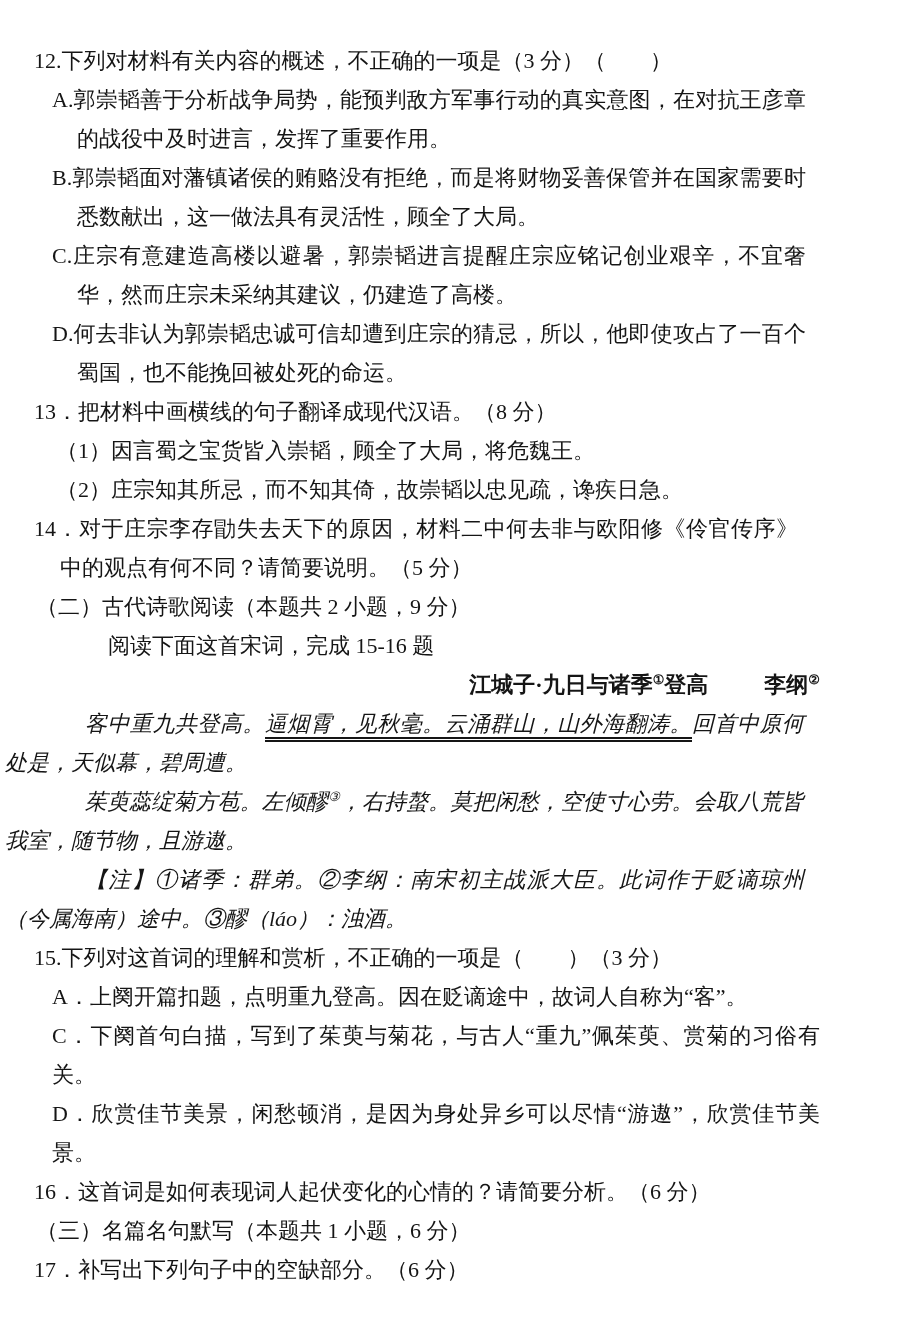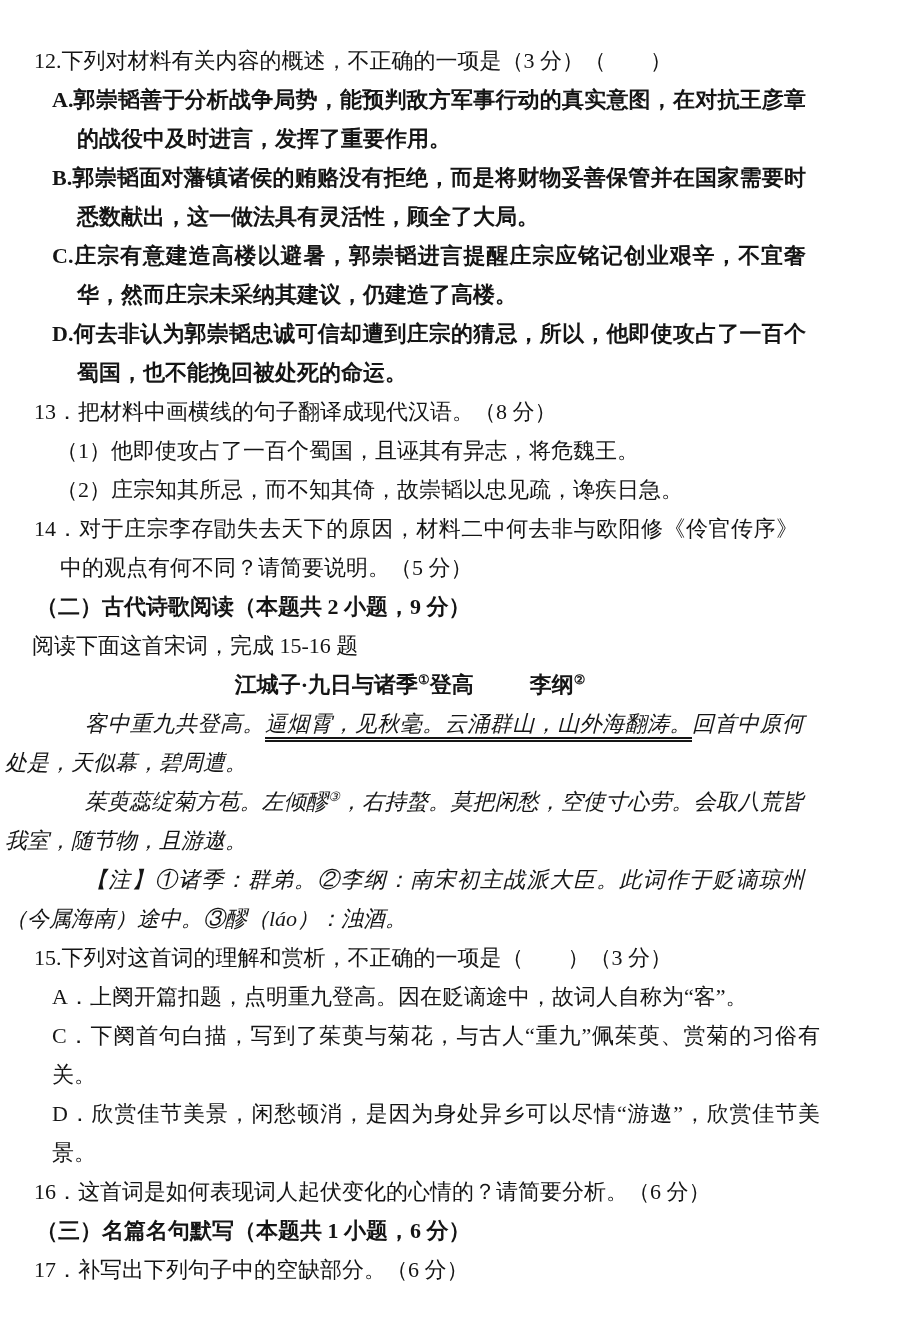--- a/index.html
+++ b/index.html
@@ -25,35 +25,34 @@
   .question {
     padding-left: 60px;
     padding-right: 22px;
     text-indent: -26px;
   }
   
   .opt12 {
     padding-left: 77px;
     padding-right: 14px;
     text-indent: -25px;
-    font-weight: bold;
   }
   
   .subitem {
     margin-left: 56px;
     padding-right: 20px;
   }
   
   .section-heading {
     margin-left: 36px;
-    font-weight: bold;
+    font-weight: normal;
   }
-  .intro { margin-left: 32px; }
+  .intro { margin-left: 108px; }
   .poem-title {
-    text-align: center;
+    text-align: right;
     font-weight: bold;
   }
   .poem-title .author { margin-left: 56px; }
   
   .poem-para {
     margin-left: 5px;
     padding-right: 16px;
     text-indent: 80px;
     text-align: justify;
     font-style: italic;
@@ -82,21 +81,21 @@
   <div class="block opt12"><span>A.</span><span>郭崇韬善于分析战争局势，能预判敌方军事行动的真实意图，在对抗王彦章的战役中及时进言，发挥了重要作用。</span></div>
 
   <div class="block opt12"><span>B.</span><span>郭崇韬面对藩镇诸侯的贿赂没有拒绝，而是将财物妥善保管并在国家需要时悉数献出，这一做法具有灵活性，顾全了大局。</span></div>
 
   <div class="block opt12"><span>C.</span><span>庄宗有意建造高楼以避暑，郭崇韬进言提醒庄宗应铭记创业艰辛，不宜奢华，然而庄宗未采纳其建议，仍建造了高楼。</span></div>
 
   <div class="block opt12"><span>D.</span><span>何去非认为郭崇韬忠诚可信却遭到庄宗的猜忌，所以，他即使攻占了一百个蜀国，也不能挽回被处死的命运。</span></div>
 
   <div class="block question"><span>13．</span><span>把材料中画横线的句子翻译成现代汉语。（8 分）</span></div>
 
-  <div class="block subitem"><span>（1）</span><span>他即使攻占了一百个蜀国，且诬其有异志，将危魏王。</span></div>
+  <div class="block subitem"><span>（1）</span><span>因言蜀之宝货皆入崇韬，顾全了大局，将危魏王。</span></div>
 
   <div class="block subitem"><span>（2）</span><span>庄宗知其所忌，而不知其倚，故崇韬以忠见疏，谗疾日急。</span></div>
 
   <div class="block question"><span>14．</span><span>对于庄宗李存勖失去天下的原因，材料二中何去非与欧阳修《伶官传序》中的观点有何不同？请简要说明。（5 分）</span></div>
 
   <div class="block section-heading">（二）古代诗歌阅读（本题共 2 小题，9 分）</div>
 
   <div class="block intro">阅读下面这首宋词，完成 15-16 题</div>
 
   <div class="poem-title"><span>江城子·九日与诸季</span><span class="sup">①</span><span>登高</span><span class="author"><span>李纲</span><span class="sup">②</span></span></div>

